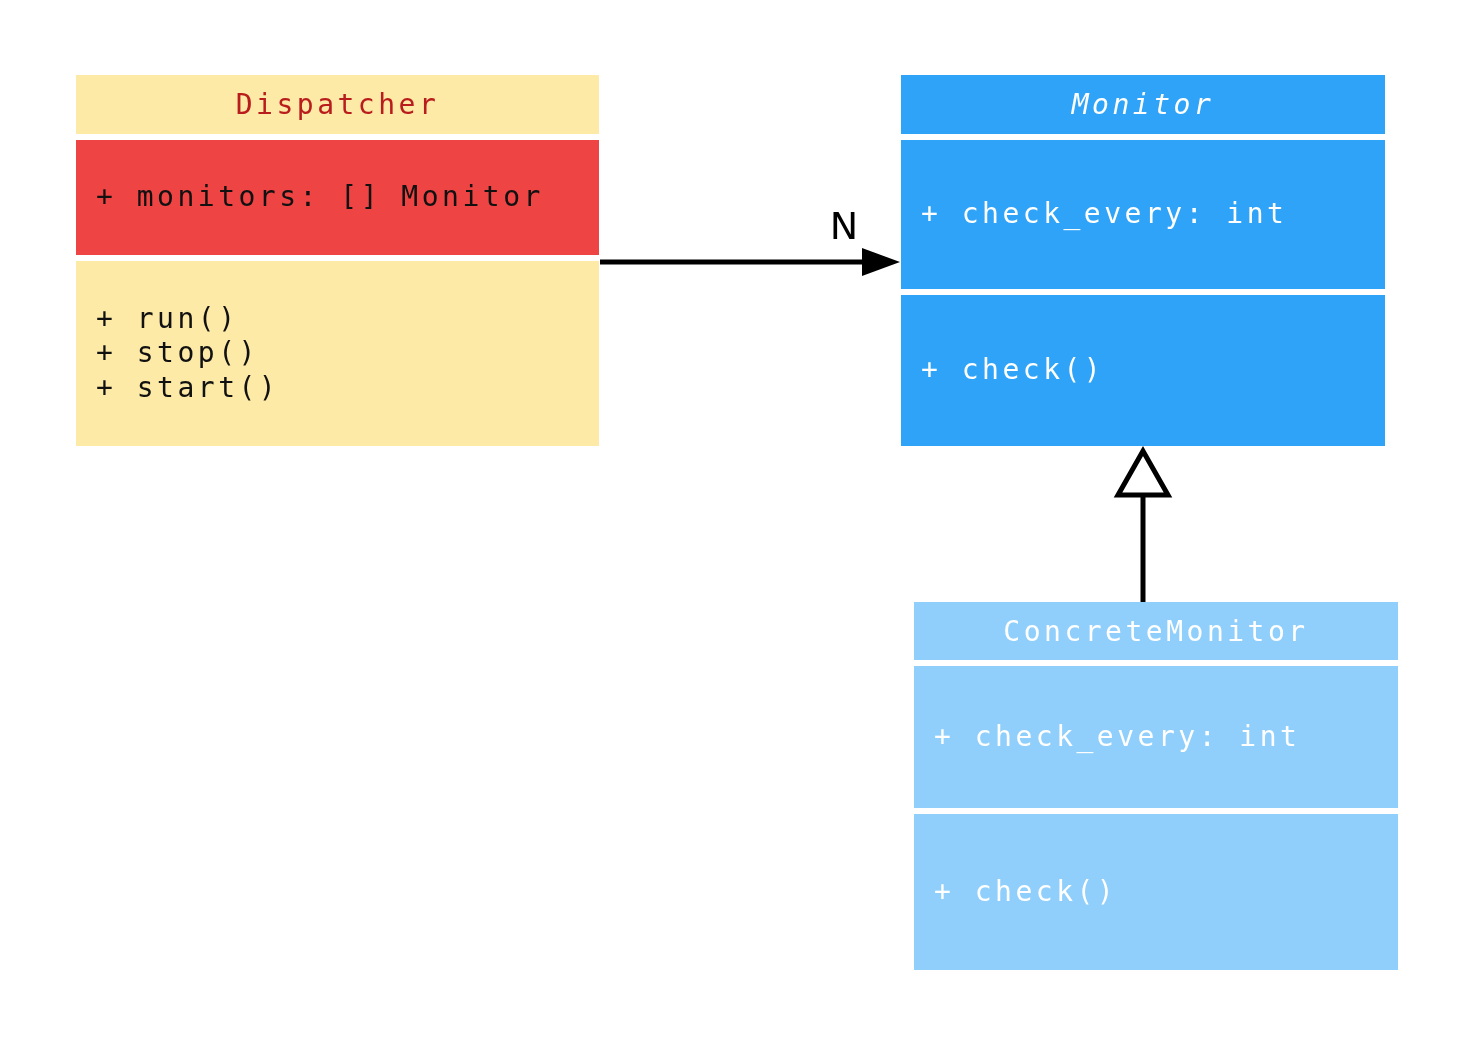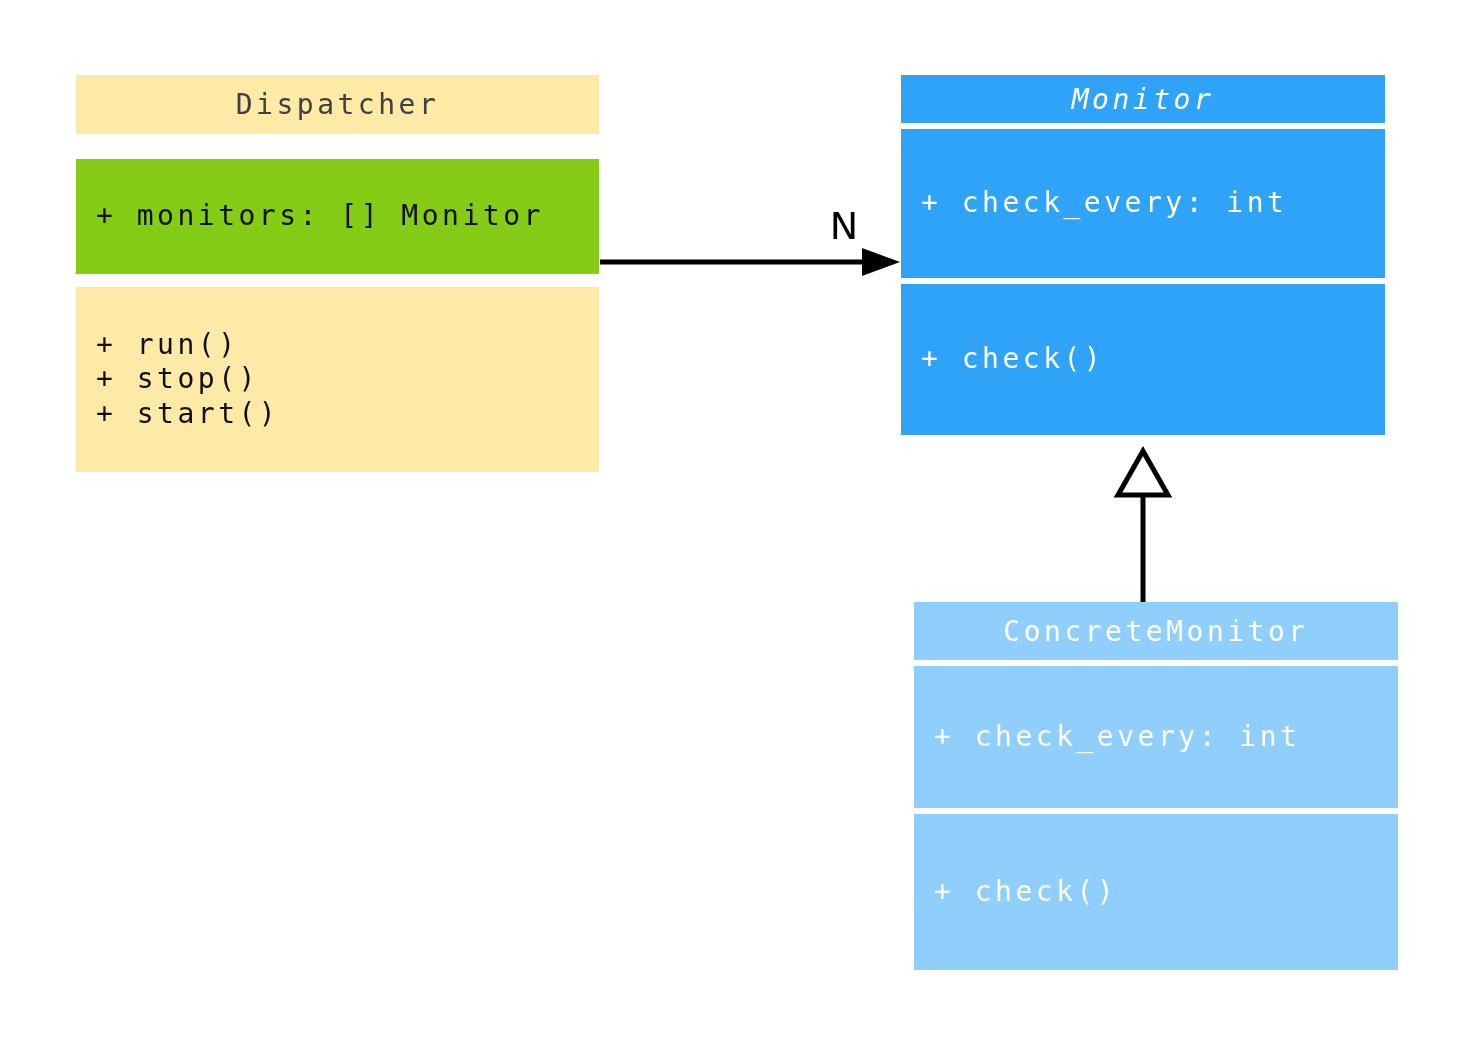--- a/index.html
+++ b/index.html
@@ -58,24 +58,24 @@
   .compartment.body {
     align-items: flex-start;
     padding-left: 20px;
   }
   .compartment .line {
     line-height: 34.5px;
   }
   .c-dispatcher { left: 76px; top: 75px; width: 523px; }
   .c-dispatcher .title   { height: 59px; }
   .c-dispatcher .attrs   { height: 115px; }
-  .c-dispatcher .methods { height: 185px; margin-top: 7px; }
+  .c-dispatcher .methods { height: 185px; }
 
   .c-monitor { left: 901px; top: 75px; width: 484px; }
-  .c-monitor .title   { height: 48px; font-style: italic; }
+  .c-monitor .title   { height: 59px; font-style: italic; }
   .c-monitor .attrs   { height: 149px; }
   .c-monitor .methods { height: 151px; }
 
   .c-concrete { left: 914px; top: 602px; width: 484px; }
   .c-concrete .title   { height: 58px; }
   .c-concrete .attrs   { height: 142px; }
   .c-concrete .methods { height: 156px; }
 
   .mult-label {
     position: absolute;
@@ -100,22 +100,22 @@
     </g>
     <g>
       <line x1="1143" y1="602" x2="1143" y2="493"></line>
       <polygon class="hollow-head" points="1143,451 1118,495 1168,495"></polygon>
     </g>
   </svg>
 
   <div class="mult-label">N</div>
 
   <div class="uml-class c-dispatcher">
-    <div class="compartment title" style="background: rgb(252, 234, 166); color: #404040;">Dispatcher</div>
-    <div class="compartment body attrs" style="background: #84cc16; color: rgb(17, 17, 17); margin-top: 19px;">
+    <div class="compartment title" style="background: rgb(252, 234, 166); color: #b91c1c;">Dispatcher</div>
+    <div class="compartment body attrs" style="background: #ef4444; color: rgb(17, 17, 17);">
       <div class="line">+ monitors: [] Monitor</div>
     </div>
     <div class="compartment body methods" style="background: rgb(252, 234, 166); color: rgb(17, 17, 17);">
       <div class="line">+ run()</div>
       <div class="line">+ stop()</div>
       <div class="line">+ start()</div>
     </div>
   </div>
 
   <div class="uml-class c-monitor">

